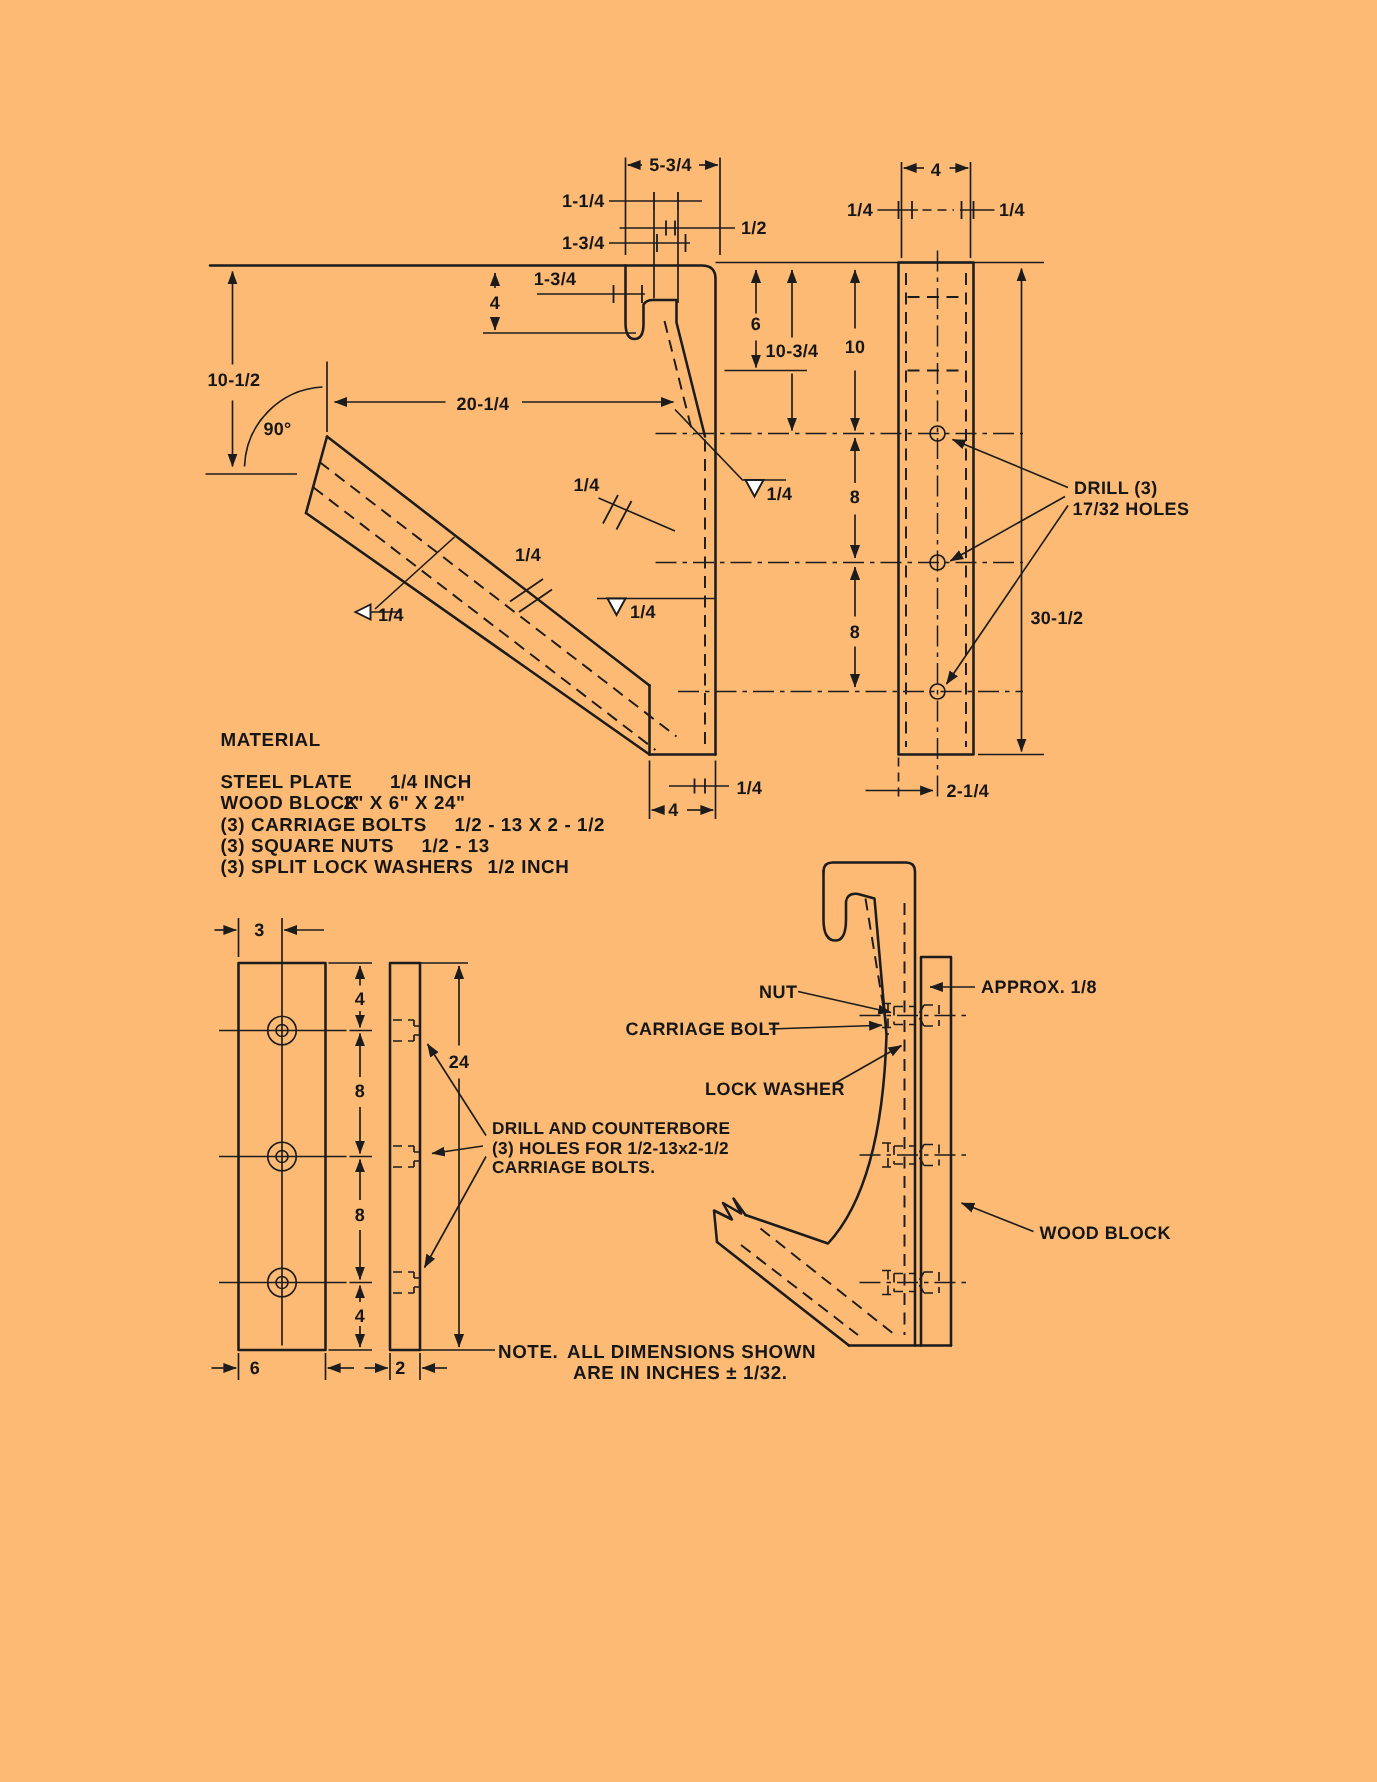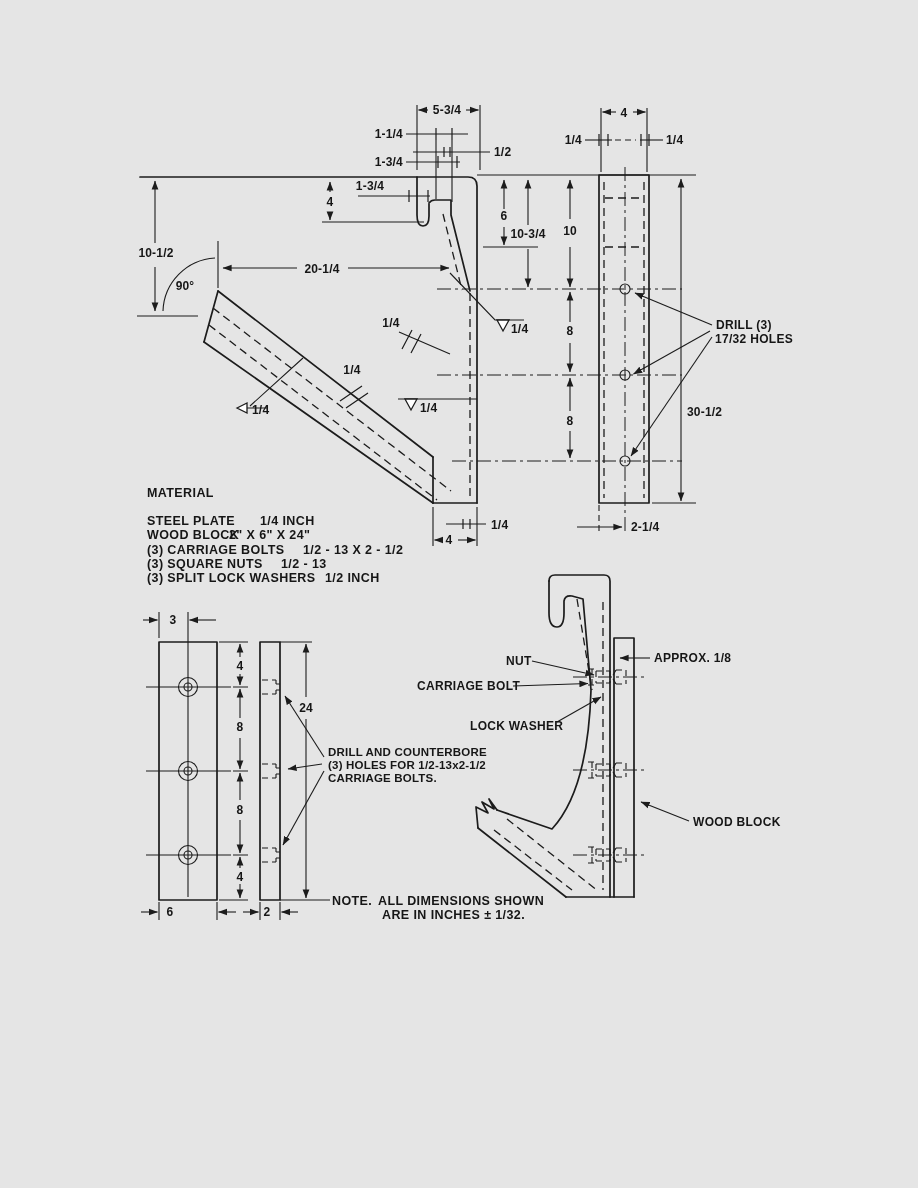--- a/index.html
+++ b/index.html
@@ -1,16 +1,16 @@
 <!DOCTYPE html>
 <html><head>
 <meta charset="utf-8">
 <style>
   html,body{margin:0;padding:0;background:#ffffff;}
-  .page{width:918px;height:1188px;position:relative;background:#e5e5e5;overflow:hidden;}
+  .page{width:918px;height:1188px;position:relative;background:#fdba74;overflow:hidden;}
   svg{display:block;}
   
   .ol{stroke:#1c1c1c;stroke-width:1.7;fill:none;stroke-linecap:round;stroke-linejoin:round;}
   .thin{stroke:#1c1c1c;stroke-width:1.1;fill:none;stroke-linecap:butt;}
   .hid{stroke:#1c1c1c;stroke-width:1.3;fill:none;stroke-dasharray:8 5;}
   .hids{stroke:#1c1c1c;stroke-width:1.1;fill:none;stroke-dasharray:6 4;}
   .cl{stroke:#1c1c1c;stroke-width:1;fill:none;stroke-dasharray:14 4 3 4;}
   .tick{stroke:#1c1c1c;stroke-width:1.2;fill:none;}
   .tri{fill:#ffffff;stroke:#1c1c1c;stroke-width:1.3;}
   text{font-family:"Liberation Sans","DejaVu Sans",sans-serif;font-weight:700;fill:#161616;}

